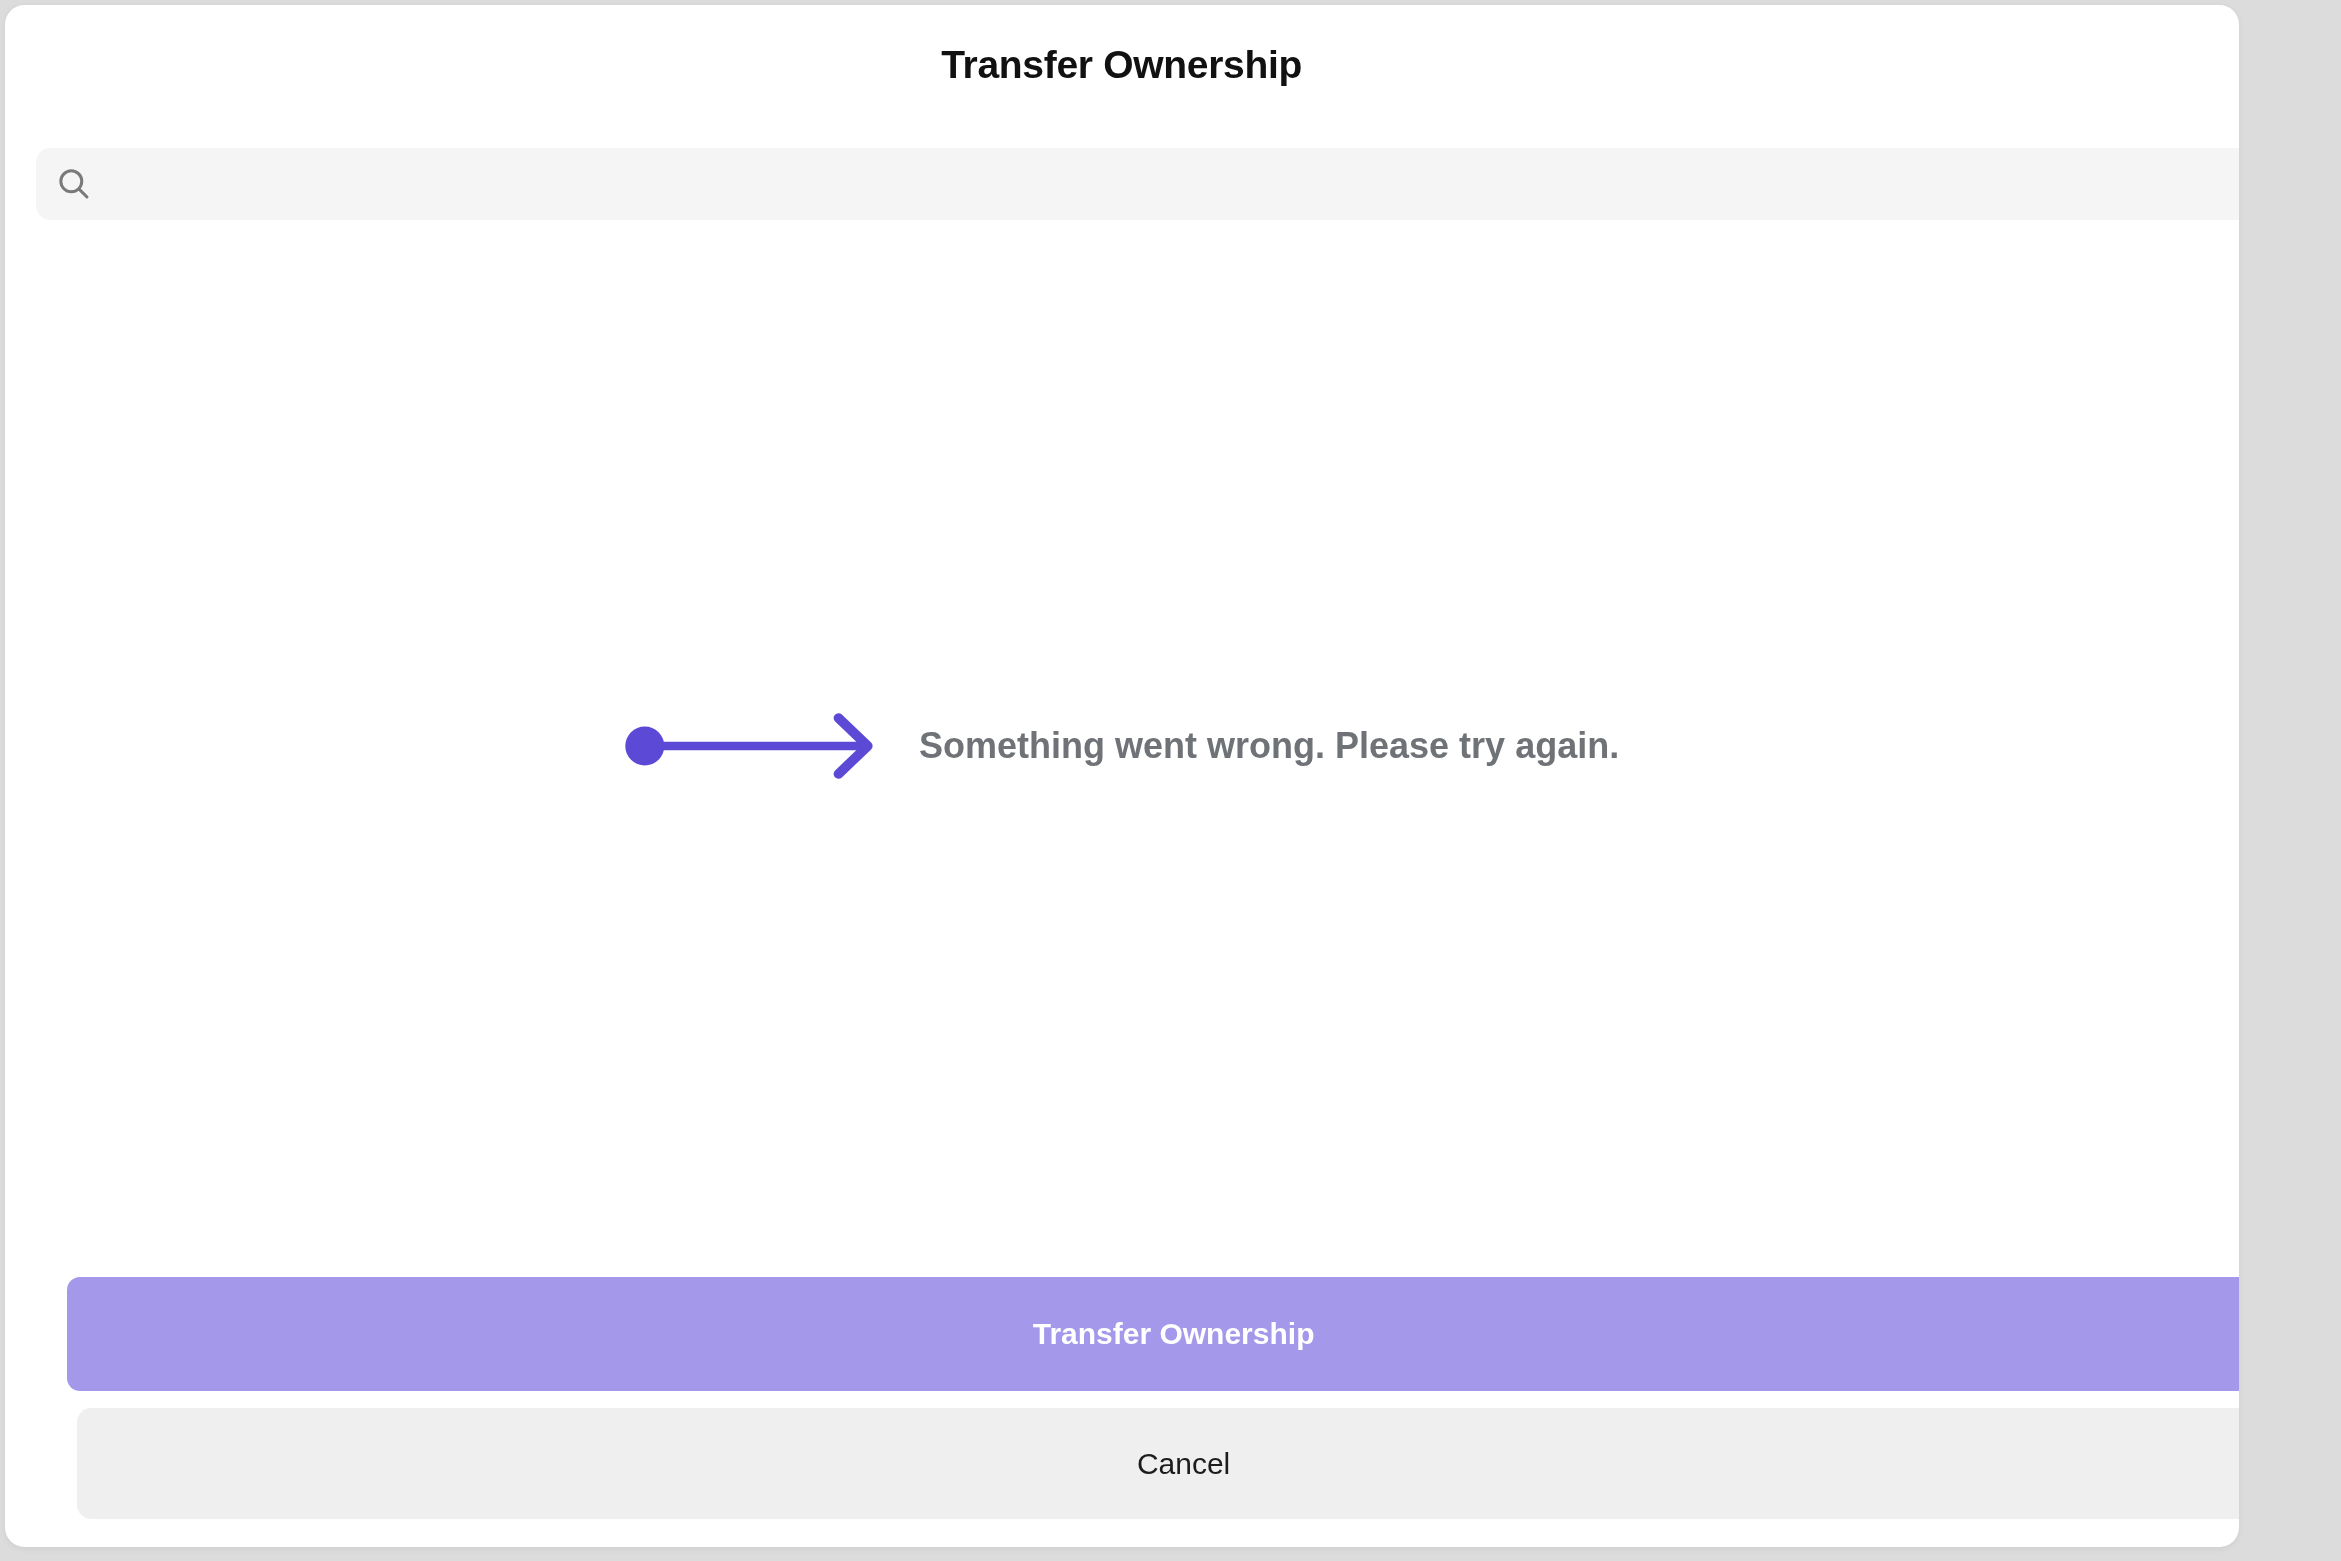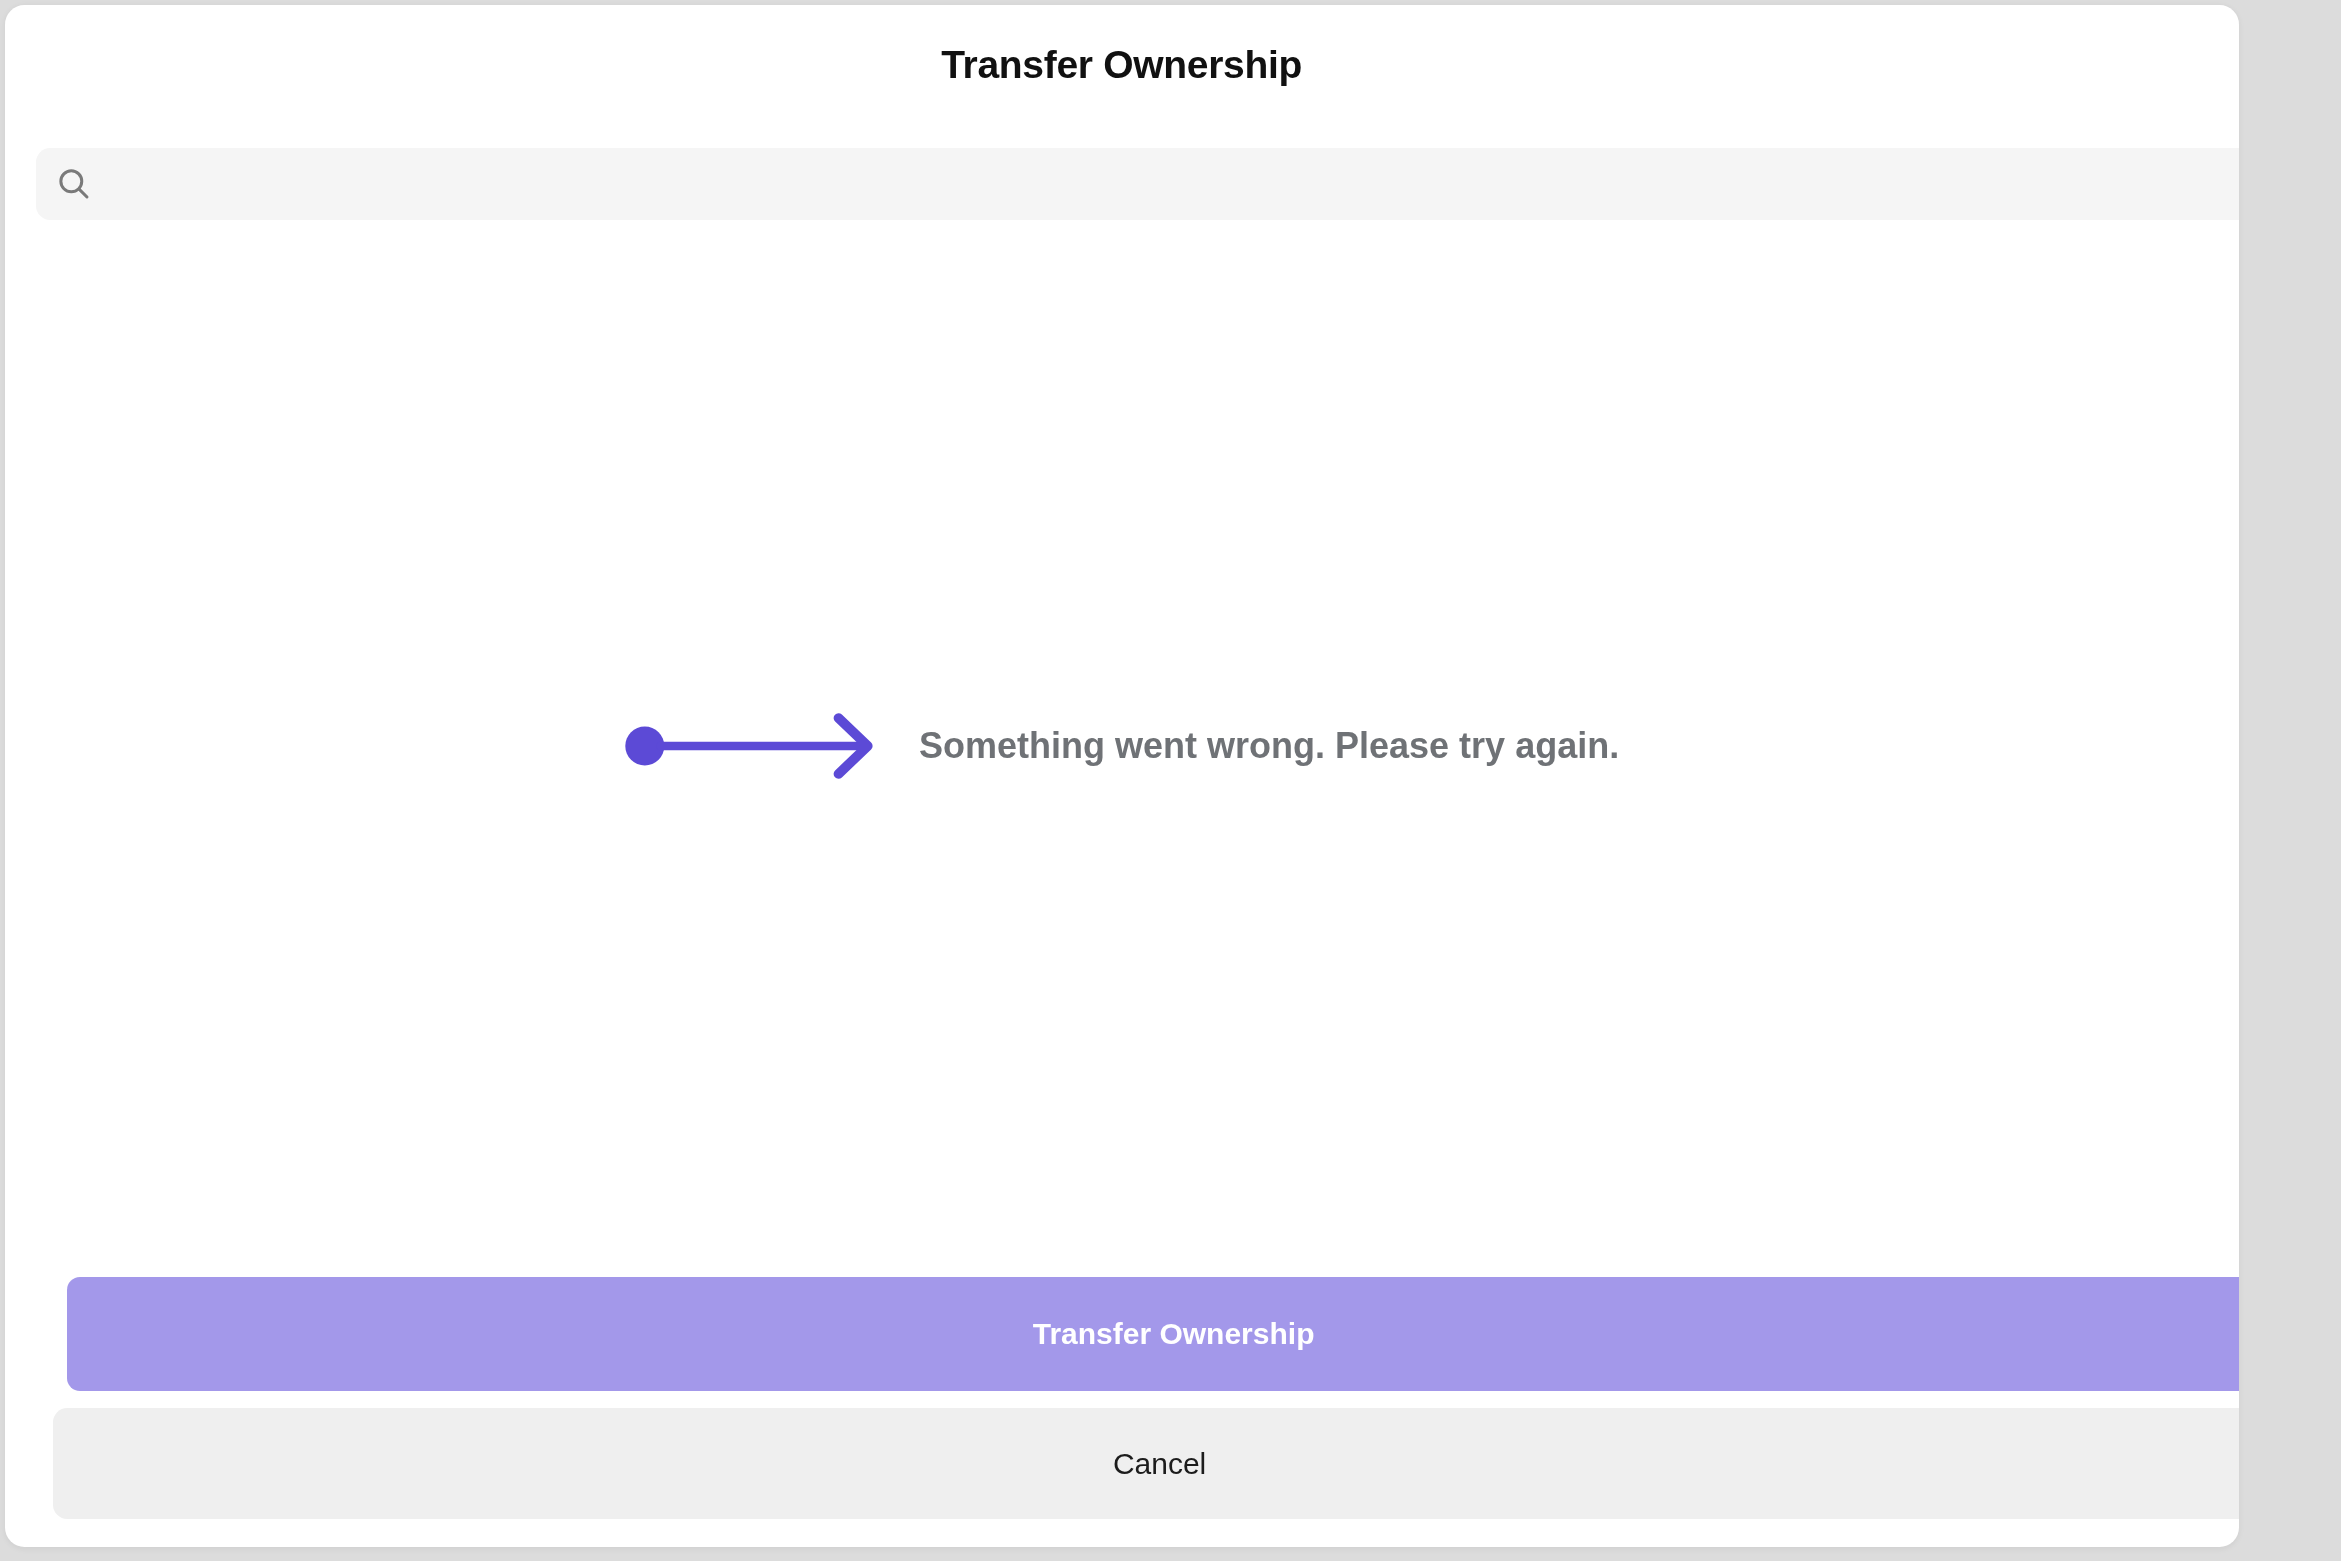--- a/index.html
+++ b/index.html
@@ -128,21 +128,21 @@
     top: 1272px;
     width: 2214px;
     height: 114px;
     background: #a398ea;
     border-radius: 13px;
     color: #ffffff;
     font-size: 30px;
     font-weight: bold;
   }
   .btn-cancel {
-    left: 48px;
+    left: 72px;
     top: 1403px;
     width: 2214px;
     height: 111px;
     background: #efefef;
     border-radius: 14.3px;
     color: #1c1c1c;
     font-size: 30px;
     font-weight: normal;
   }
 </style>

